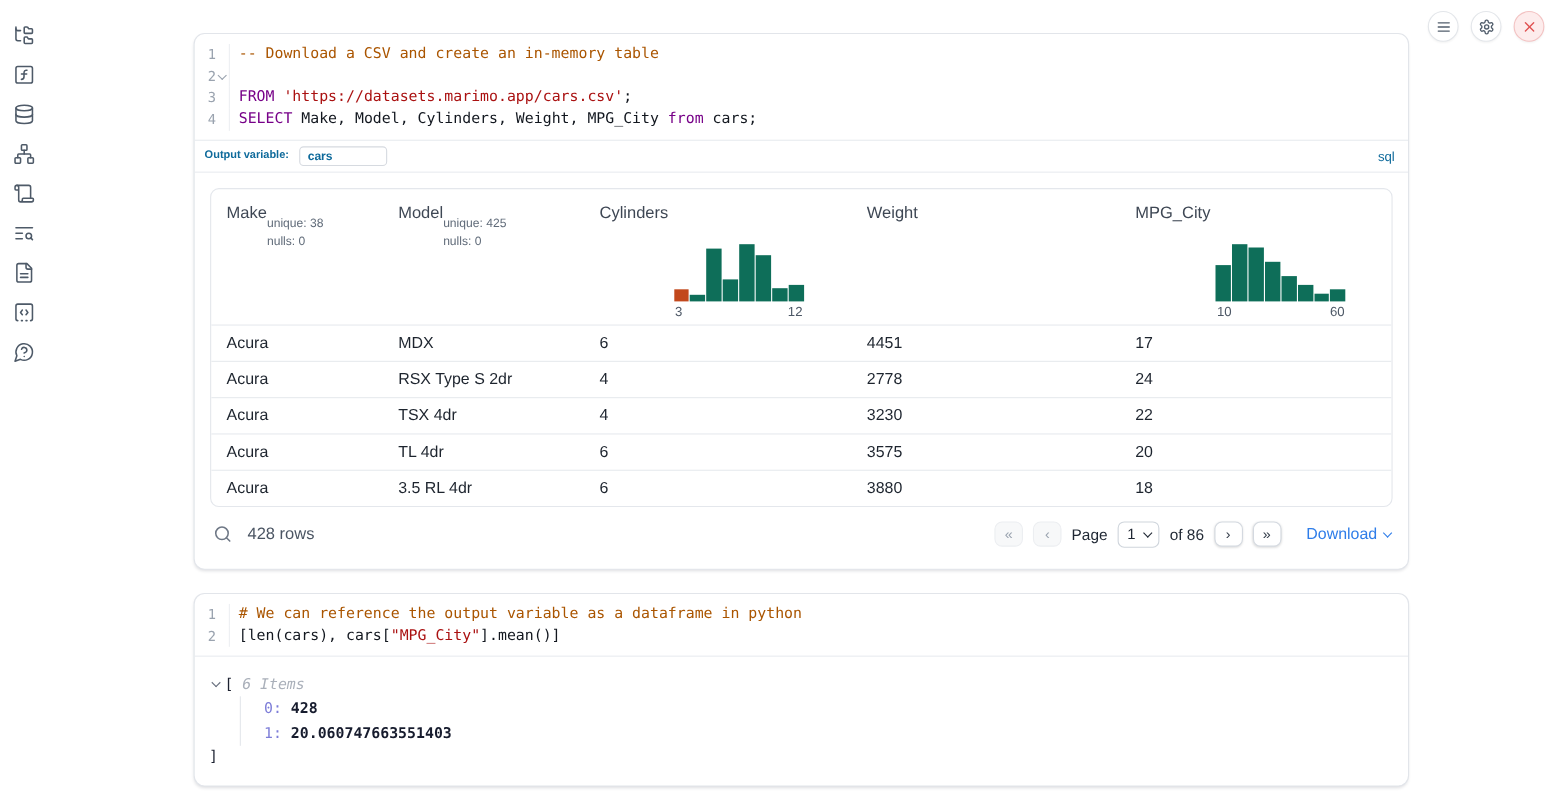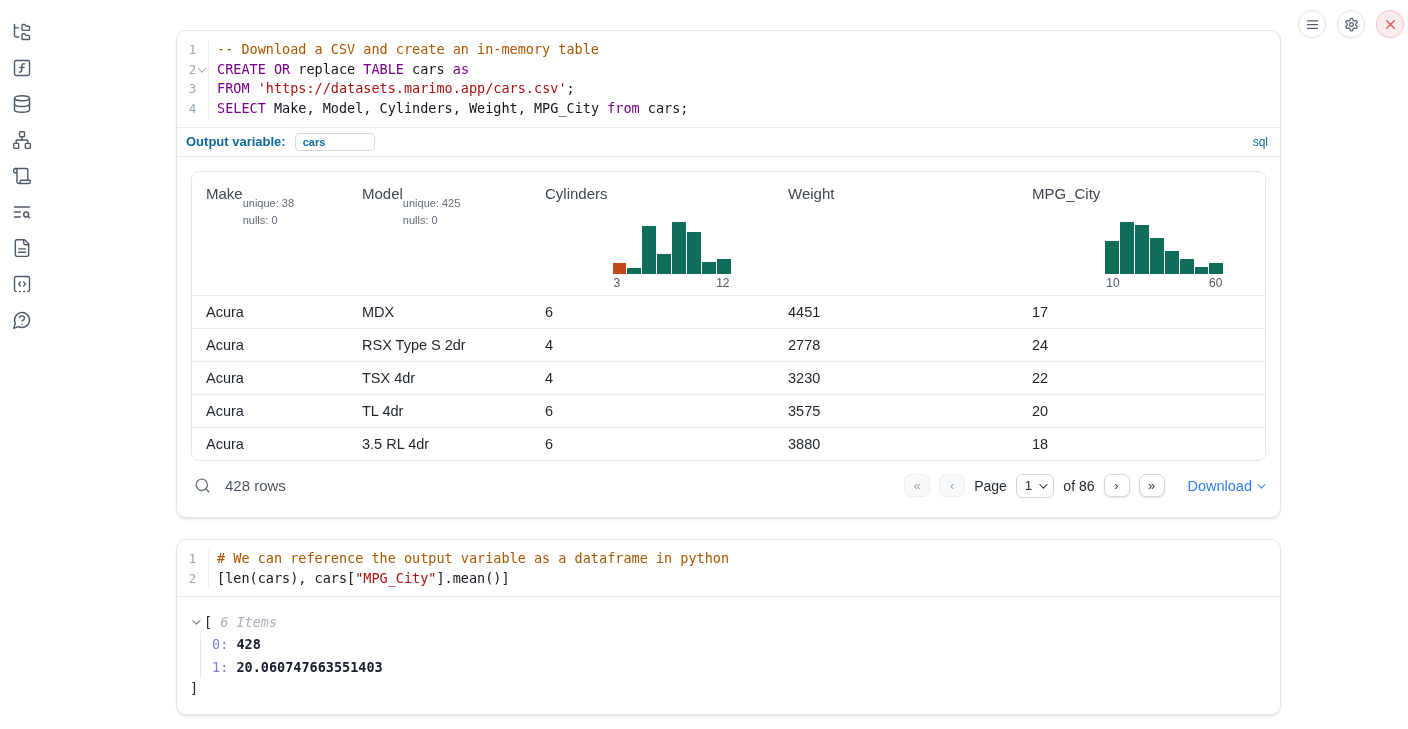--- a/index.html
+++ b/index.html
@@ -54,21 +54,21 @@
   .lnum{width:20px;text-align:right;color:#9aa3af;font-size:12.5px;line-height:19.7px}
   .fslot{width:12px;display:flex;align-items:center;justify-content:center}
   .fold-chev{width:6px;height:6px;border-right:1.4px solid #9aa3af;border-bottom:1.4px solid #9aa3af;transform:rotate(45deg) translate(-1px,-1px)}
   .code-text{padding-left:8px;white-space:pre;color:#12171f}
   .tok-comment{color:#aa5500}
   .tok-keyword{color:#770088}
   .tok-string{color:#aa1111}
   .tok-plain{color:#12171f}
   
   .sql-footer{display:flex;align-items:center;border-top:1px solid var(--divider);padding:5px 12px 5px 9px}
-  .ov-label{font-size:13px;font-weight:bold;color:var(--primary)}
+  .ov-label{font-size:10px;font-weight:bold;color:var(--primary)}
   .ov-input{
     margin-left:9px;width:80px;height:18px;border:1px solid #d6dae0;border-radius:4px;
     font-family:"Liberation Sans",sans-serif;font-size:11px;font-weight:bold;color:var(--primary);
     padding:0 7px;outline:none;background:#fff;
   }
   .flex1{flex:1}
   .lang-badge{font-size:12px;font-weight:normal;color:var(--primary)}
   
   .cell-output{border-top:1px solid var(--divider);padding:14px}
   
@@ -101,21 +101,21 @@
     height:24px;padding:0 8px;font-size:13.5px;color:#1f2733;cursor:pointer;background:#fff;
   }
   .chev-down{width:6px;height:6px;border-right:1.6px solid currentColor;border-bottom:1.6px solid currentColor;transform:rotate(45deg) translateY(-2px)}
   .download{margin-left:23px;display:flex;align-items:center;gap:5px;color:var(--link);font-size:14.5px;cursor:pointer;text-decoration:none}
   .download .chev-down{border-color:var(--link)}
   
   .tree-output{font-family:"DejaVu Sans Mono",monospace;font-size:13.5px;color:#1c2130;padding:14px 14px 16px 13px}
   .tree-head{display:flex;align-items:center;line-height:22px}
   .tree-chev{width:6px;height:6px;border-right:1.5px solid #6b7280;border-bottom:1.5px solid #6b7280;transform:rotate(45deg) translateY(-2px);margin:0 6px 0 2px;flex:none}
   .items-label{color:#aab0ba;font-style:italic;margin-left:8px}
-  .tree-body{margin-left:10px;border-left:1px solid #e4e7ec;padding-left:11px}
+  .tree-body{margin-left:28px;border-left:1px solid #e4e7ec;padding-left:21px}
   .tree-row{line-height:22.5px}
   .tkey{color:#7d7dd8}
   .tval{color:#171c2e;font-weight:bold}
   .tree-close{line-height:20px}
 </style>
 </head>
 <body>
 
 <aside class="sidebar">
   <button class="side-btn" title="">
@@ -221,21 +221,20 @@
           </span>
           <span class="code-text"><span class="tok-comment">-- Download a CSV and create an in-memory table</span></span>
         </div>
         <div class="code-line">
           <span class="gutter">
             <span class="lnum">2</span>
             <span class="fslot">
               <span class="fold-chev"></span>
             </span>
           </span>
-          <span class="code-text"><span class="tok-keyword">CREATE</span><span class="tok-plain"> </span><span class="tok-keyword">OR</span><span class="tok-plain"> replace </span><span class="tok-keyword">TABLE</span><span class="tok-plain"> cars </span><span class="tok-keyword">as</span></span>
         </div>
         <div class="code-line">
           <span class="gutter">
             <span class="lnum">3</span>
             <span class="fslot"></span>
           </span>
           <span class="code-text"><span class="tok-keyword">FROM</span><span class="tok-plain"> </span><span class="tok-string">'https://datasets.marimo.app/cars.csv'</span><span class="tok-plain">;</span></span>
         </div>
         <div class="code-line">
           <span class="gutter">

